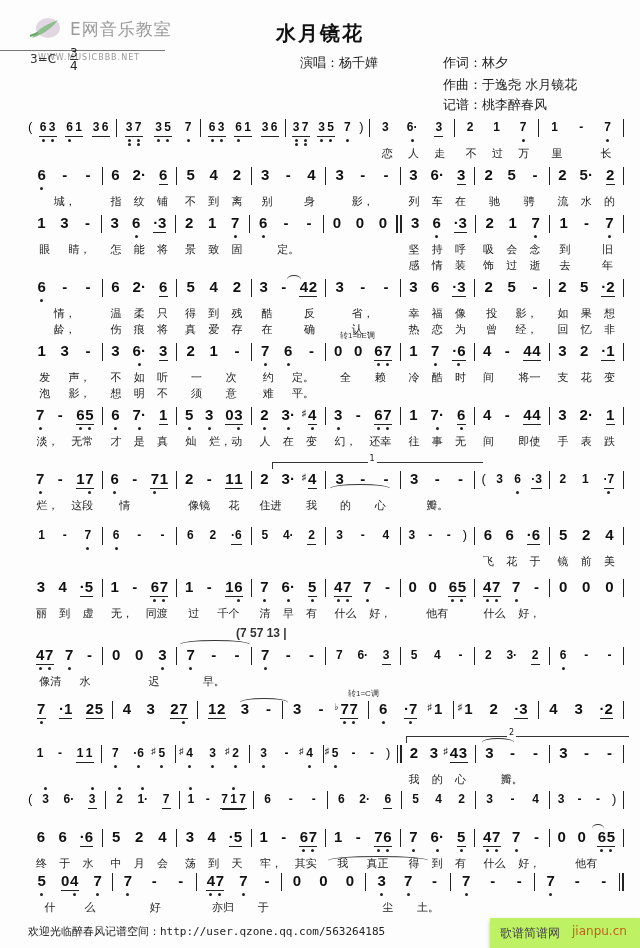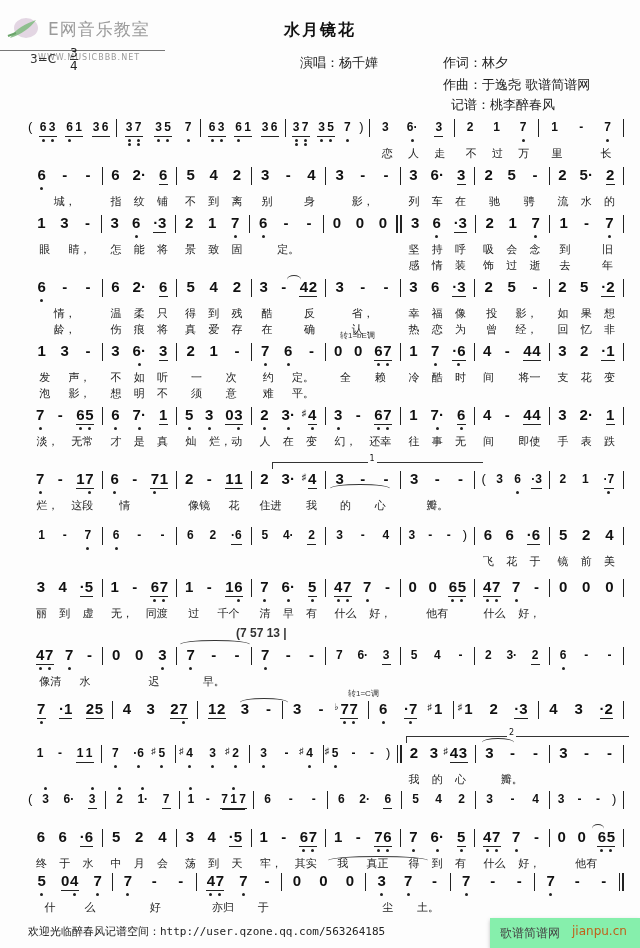--- a/index.html
+++ b/index.html
@@ -1,26 +1,26 @@
 <!DOCTYPE html>
 <html><head>
 <meta charset="utf-8">
 <style>
   html,body{margin:0;padding:0;background:#fdfdfd;}
   body{width:640px;height:948px;position:relative;overflow:hidden;font-family:"DejaVu Sans","Liberation Sans",sans-serif;color:#111;}
-  .logo{position:absolute;left:0;top:12px;width:170px;height:34px;}
+  .logo{position:absolute;left:22px;top:12px;width:170px;height:34px;}
   .logo-leaf{position:absolute;left:6px;top:4px;width:34px;height:26px;}
   .logo-text{position:absolute;left:48px;top:6px;font-size:17px;color:#9a9a9a;letter-spacing:1px;font-family:"DejaVu Sans",sans-serif;}
   .logo-rule{position:absolute;left:0;top:50px;width:165px;height:1px;background:#777;}
   .site-url{position:absolute;left:30px;top:53px;font-size:8px;color:#999;letter-spacing:1px;font-family:"DejaVu Sans",sans-serif;}
   .key{position:absolute;left:30px;top:52px;font-size:12px;color:#333;}
   .key-ts{position:absolute;left:70px;top:47px;font-size:12px;line-height:12px;text-align:center;color:#222;}
   .key-ts span{display:block;}
   .key-ts .num{border-bottom:1px solid #333;}
-  .title{position:absolute;left:0;width:640px;top:20px;text-align:center;font-family:"DejaVu Serif","Liberation Serif",serif;font-weight:bold;font-size:16px;letter-spacing:2px;}
+  .title{position:absolute;left:0;width:640px;top:20px;text-align:center;font-family:"DejaVu Serif","Liberation Serif",serif;font-weight:bold;font-size:20px;letter-spacing:2px;}
   .credit{position:absolute;font-size:13px;font-family:"DejaVu Serif","Liberation Serif",serif;color:#222;white-space:nowrap;}
   .staff{position:absolute;left:28px;width:596px;}
   .nrow{display:flex;align-items:flex-start;height:28px;font-family:"Liberation Sans","DejaVu Sans",sans-serif;font-weight:bold;font-size:15px;}
   .nrow.small{font-size:12px;}
   .measure{flex:1;display:flex;justify-content:space-around;align-items:flex-start;position:relative;padding:0 2px;}
   .bar{width:1px;background:#222;height:18px;margin-top:1px;flex:0 0 1px;}
   .bar.dbl{width:4px;border-left:1px solid #222;background:none;box-shadow:inset -2px 0 0 #222;flex:0 0 4px;}
   .paren{font-weight:normal;font-size:13px;padding-top:1px;flex:0 0 auto;}
   .n{position:relative;display:inline-block;min-width:9px;text-align:center;line-height:18px;}
   .n.u1{border-bottom:1px solid #222;}
@@ -32,21 +32,21 @@
   .grp.u2{box-shadow:0 3px 0 -2px #222;}
   .lrow{display:flex;height:16px;font-size:11px;font-family:"DejaVu Sans",sans-serif;color:#222;}
   .lrow .lm{flex:1;display:flex;justify-content:space-around;padding:0 2px;}
   .lrow .lsp{flex:0 0 1px;}
   .anno{position:absolute;font-size:8px;color:#333;font-family:Liberation Sans, sans-serif;}
   .volta{position:absolute;height:6px;border-top:1px solid #333;border-left:1px solid #333;}
   .volta span{position:absolute;top:-9px;left:45%;font-size:8px;background:#fdfdfd;padding:0 2px;}
   .slur{position:absolute;height:8px;border-top:1px solid #333;border-radius:50% 50% 0 0;}
   .footer{position:absolute;left:28px;top:924px;font-size:11px;font-family:"DejaVu Serif",serif;color:#222;}
   .footer .url{font-family:"DejaVu Sans Mono",monospace;font-size:11px;}
-  .badge{position:absolute;left:490px;top:918px;width:150px;height:30px;background:#86efac;box-shadow:0 2px 4px rgba(0,0,0,.25);}
+  .badge{position:absolute;left:490px;top:918px;width:150px;height:30px;background:#bef264;box-shadow:0 2px 4px rgba(0,0,0,.25);}
   .badge .cn{position:absolute;left:10px;top:7px;font-size:12px;color:#444;font-family:"DejaVu Sans",sans-serif;}
   .badge .dom{position:absolute;left:82px;top:6px;font-size:12px;color:#c0601a;font-family:"DejaVu Sans",sans-serif;}
 </style>
 </head>
 <body>
 
 <div class="logo">
   <svg class="logo-leaf" viewBox="0 0 34 26">
     <ellipse cx="20" cy="12" rx="12" ry="10" fill="#e3d6e3"></ellipse>
     <path d="M4 22 C10 12,20 8,30 4 C24 12,16 18,4 22Z" fill="#8fbf8f"></path>
@@ -58,22 +58,22 @@
 <div class="site-url" style="left:38px;">WWW.MUSICBBB.NET</div>
 <div class="key">3=C</div>
 <div class="key-ts">
   <span class="num">3</span>
   <span>4</span>
 </div>
 
 <div class="title">水月镜花</div>
 <div class="credit" style="left:300px;top:54px;">演唱：杨千嬅</div>
 <div class="credit" style="left:443px;top:54px;">作词：林夕</div>
-<div class="credit" style="left:443px;top:76px;">作曲：于逸尧 歌谱简谱网</div>
-<div class="credit" style="left:443px;top:96px;margin-left:8px;">记谱：桃李醉春风</div>
+<div class="credit" style="left:443px;top:76px;">作曲：于逸尧 水月镜花</div>
+<div class="credit" style="left:443px;top:96px;">记谱：桃李醉春风</div>
 
 <div id="score">
     <div class="staff" style="top: 118px;">
       <div class="nrow small">
         <span class="paren">(</span>
         <div class="measure">
           <span class="grp">
             <span class="n">6<span class="dl"></span></span>
             <span class="n">3<span class="dl"></span></span>
           </span>

